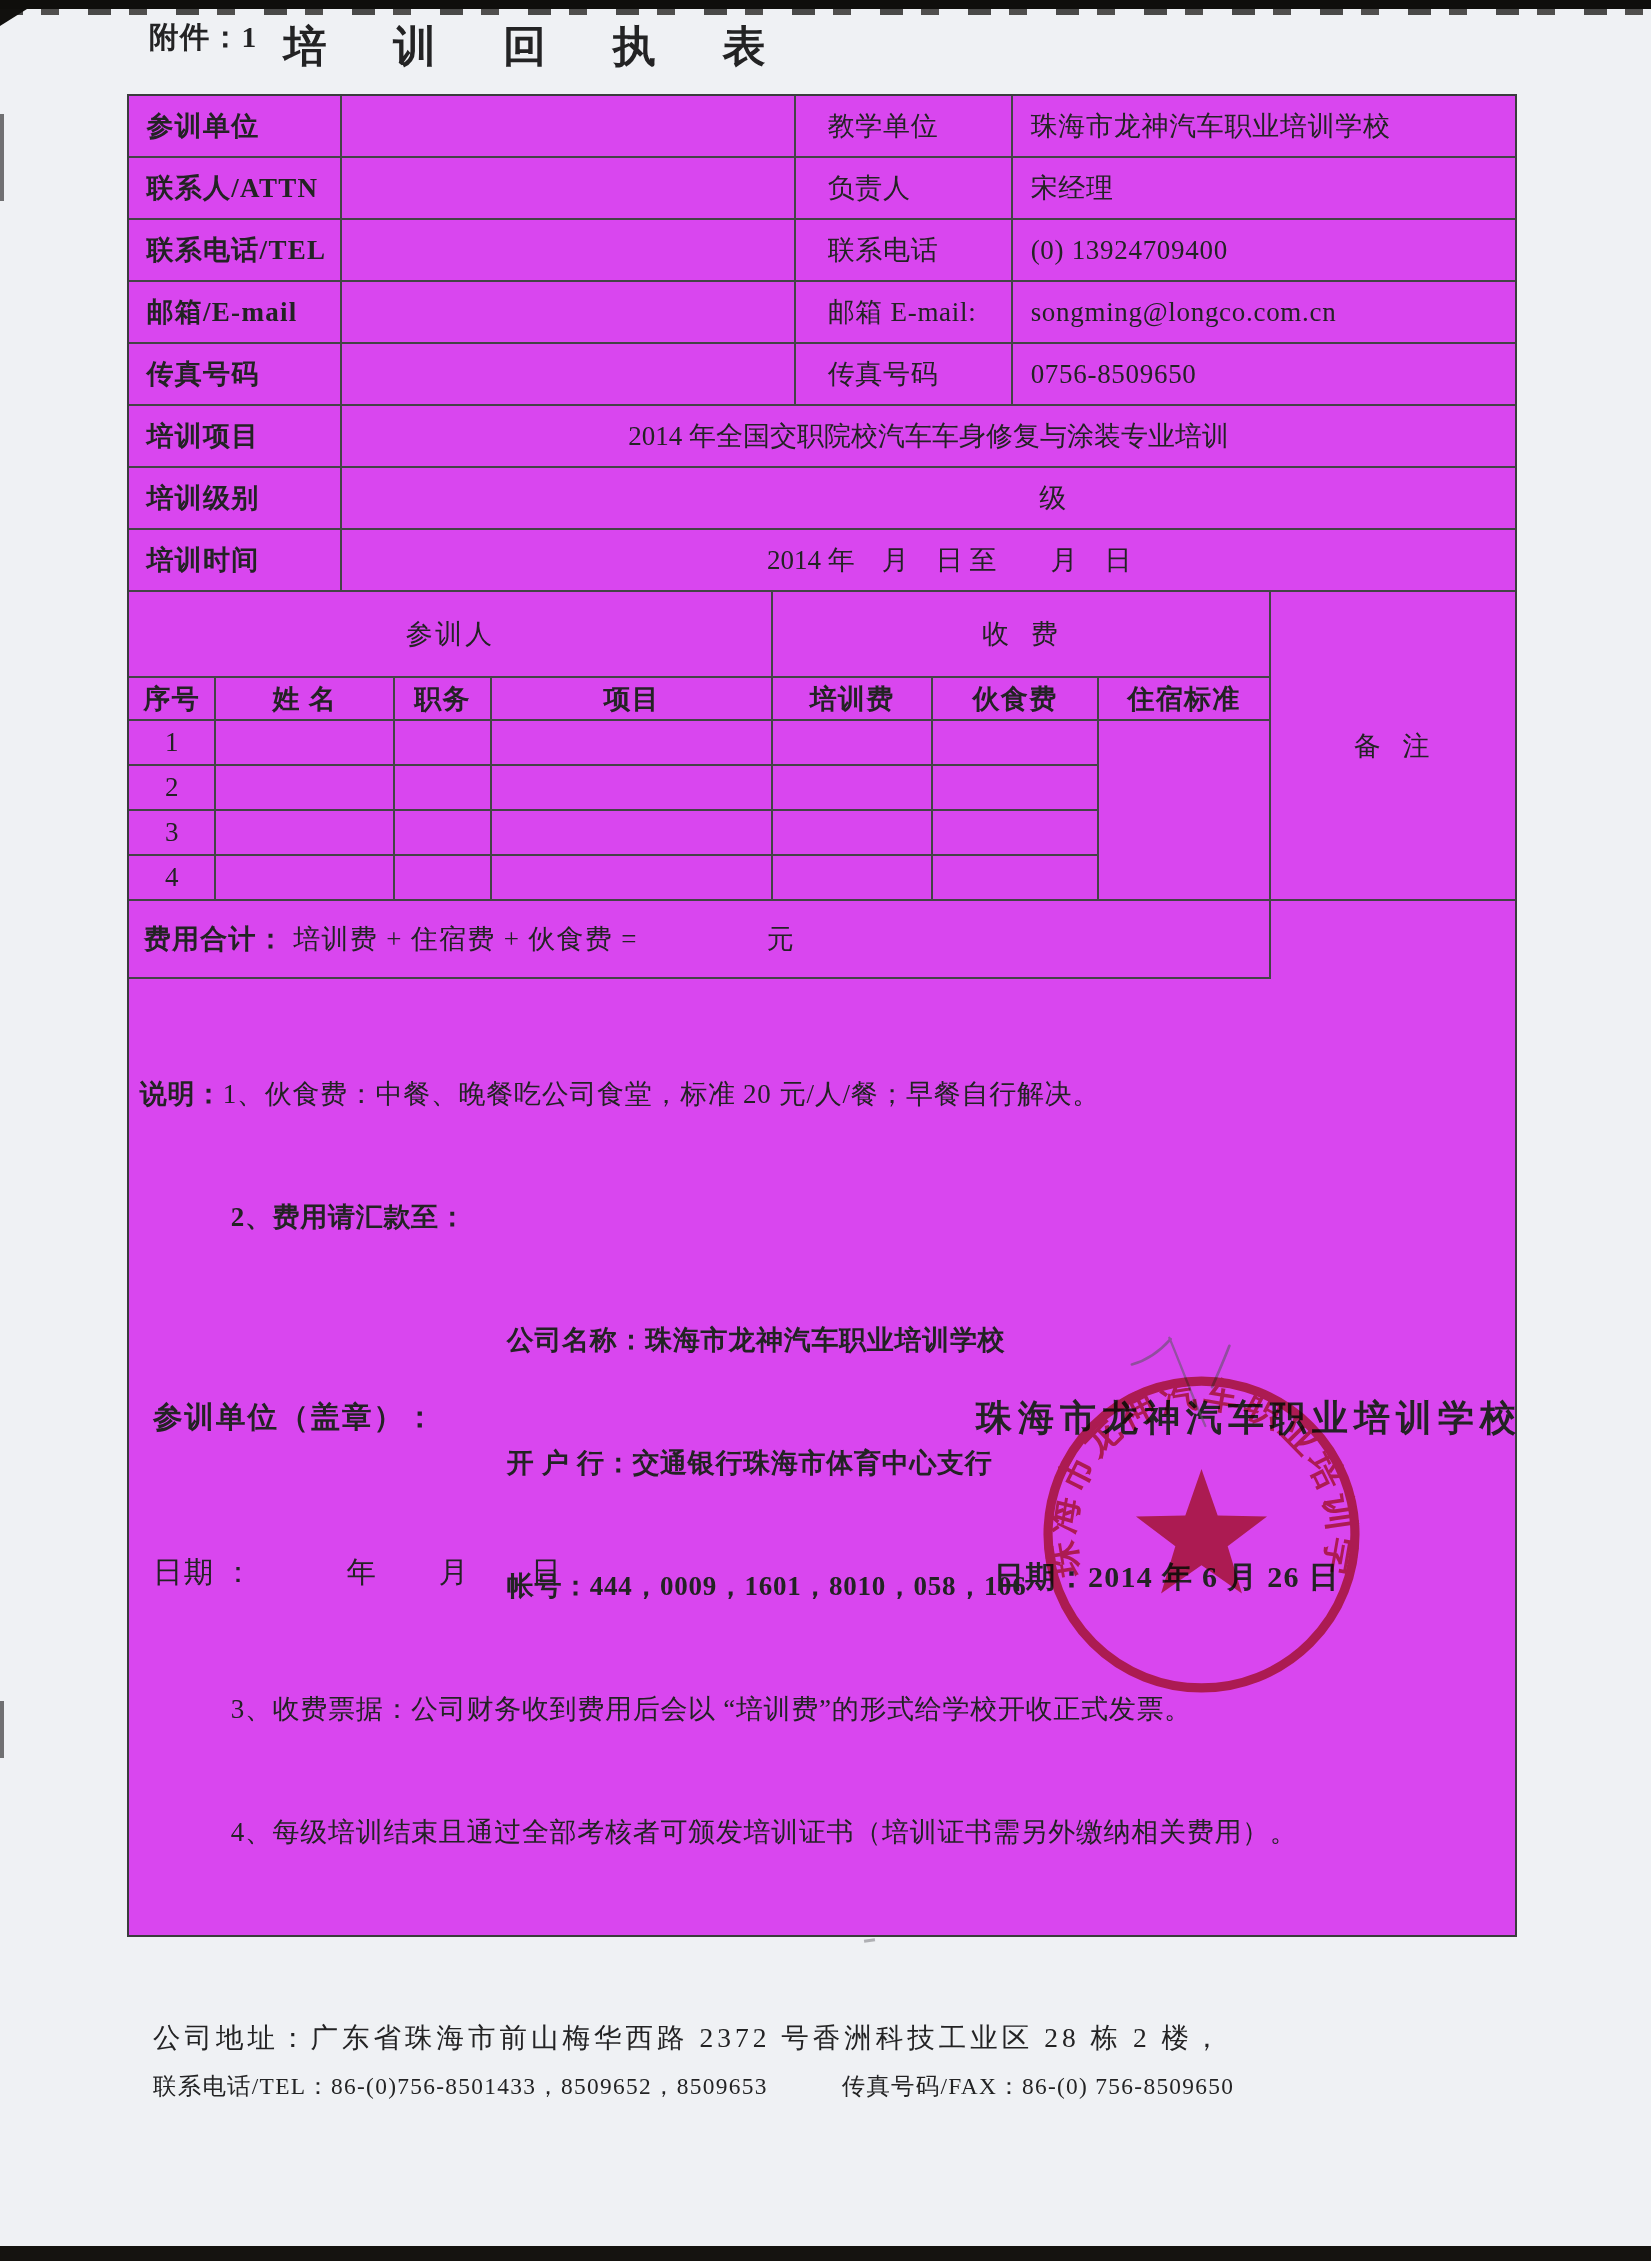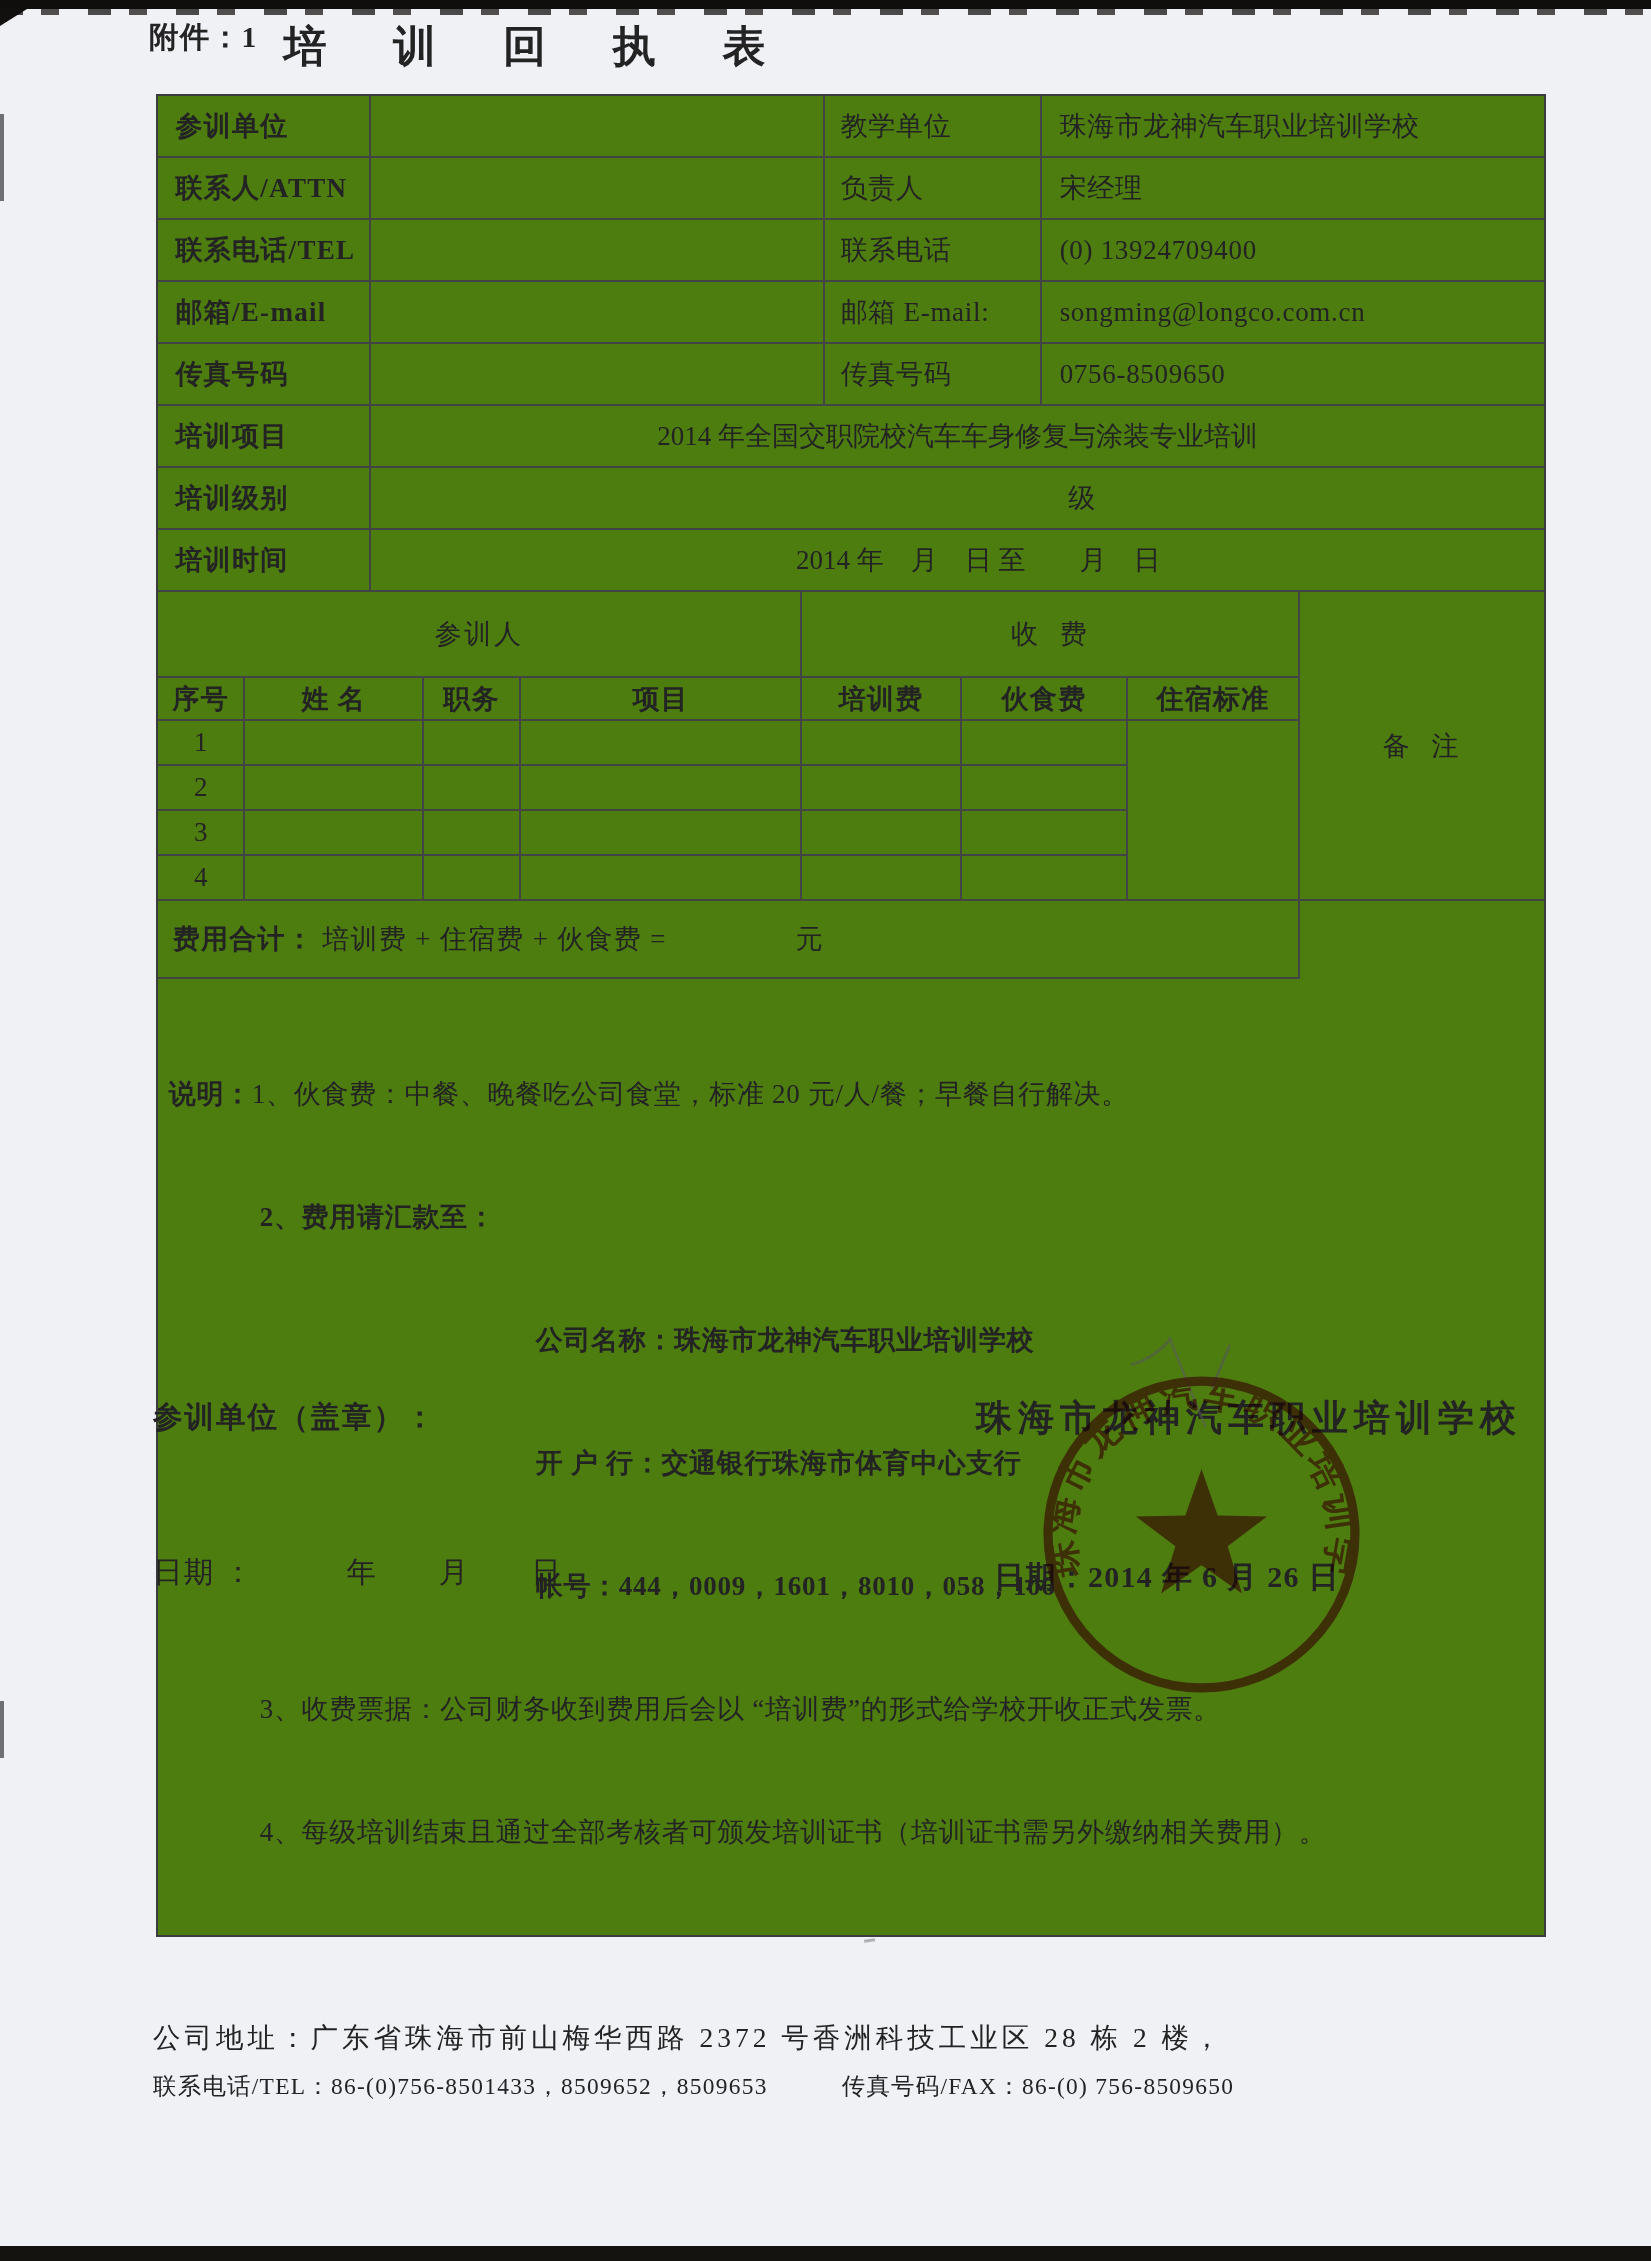--- a/index.html
+++ b/index.html
@@ -17,31 +17,31 @@
   .edge-bottom{position:absolute;bottom:0;left:0;width:100%;height:14.7px;background:#151310;}
   .corner-tl{position:absolute;top:8.7px;left:0;width:0;height:0;
     border-top:17.4px solid #11100e;border-right:27px solid transparent;}
   .streak{position:absolute;left:0;width:4px;background:#2b2b2d;opacity:.65;}
   .speck{position:absolute;background:#7a7a80;opacity:.55;}
   
   .title-row{position:absolute;left:149px;top:18px;display:flex;align-items:flex-start;gap:26px;white-space:pre-wrap;}
   .title-prefix{font-size:29.5px;font-weight:700;letter-spacing:1.3px;}
   .title-main{font-size:43px;font-weight:700;letter-spacing:28px;}
   
-  .form{position:absolute;left:127px;top:94px;width:1386px;border:2.7px solid #3b3c3e;background:#4d7c0f;margin-left:29px;}
+  .form{position:absolute;left:127px;top:94px;width:1386px;border:2.7px solid #3b3c3e;background:#d946ef;}
   .grid1{display:grid;grid-template-columns:15.4% 32.7% 15.7% 36.2%;grid-auto-rows:62px;}
   .grid2{display:grid;grid-template-columns:6.3% 12.9% 7% 20.3% 11.5% 12% 12.4% 17.6%;
          grid-template-rows:86px 43px 45px 45px 45px 45px 78px;}
   .grid1>div,.grid2>div{
     border-right:2px solid #434446;border-bottom:2px solid #434446;
     display:flex;align-items:center;font-size:27px;white-space:pre-wrap;overflow:hidden;
   }
   .no-r{border-right:none!important;}
   .lbl{font-weight:700;padding-left:17.4px;letter-spacing:1.3px;}
-  .rlbl{padding-left:16px;letter-spacing:0.7px;}
+  .rlbl{padding-left:32px;letter-spacing:0.7px;}
   .rval{padding-left:17.4px;letter-spacing:0.7px;}
   .ctr{justify-content:center;}
   .gh{justify-content:center;font-weight:400;font-size:29.5px;letter-spacing:2.7px;}
   .sh{justify-content:center;font-weight:600;letter-spacing:1.3px;}
   .total-cell{padding-left:14.7px;letter-spacing:1.3px;}
   .total-cell b{font-weight:700;}
   
   .notes{padding:13.4px 13.4px 0 10.7px;font-size:27px;line-height:41px;white-space:pre-wrap;letter-spacing:0.7px;}
   .notes .n-head{font-weight:600;}
   .notes .ind1{padding-left:91px;}

